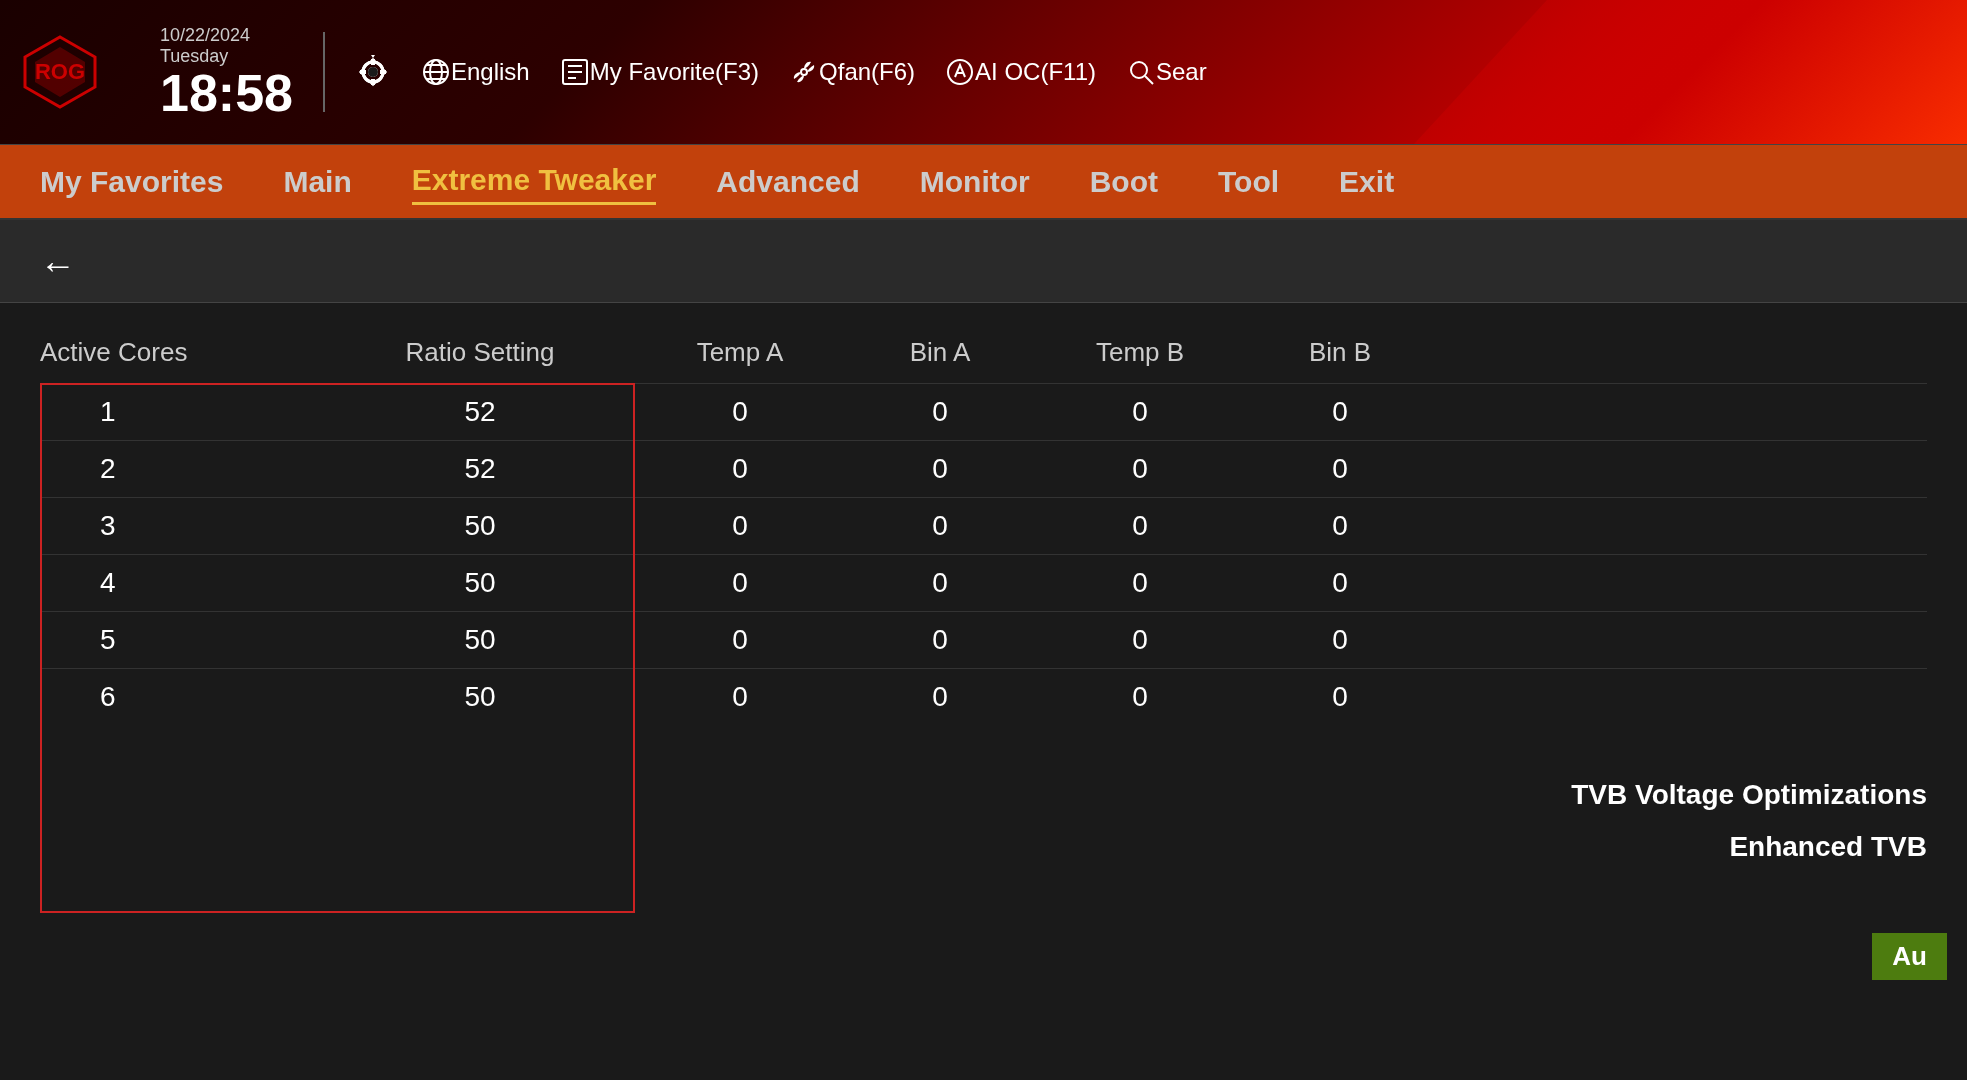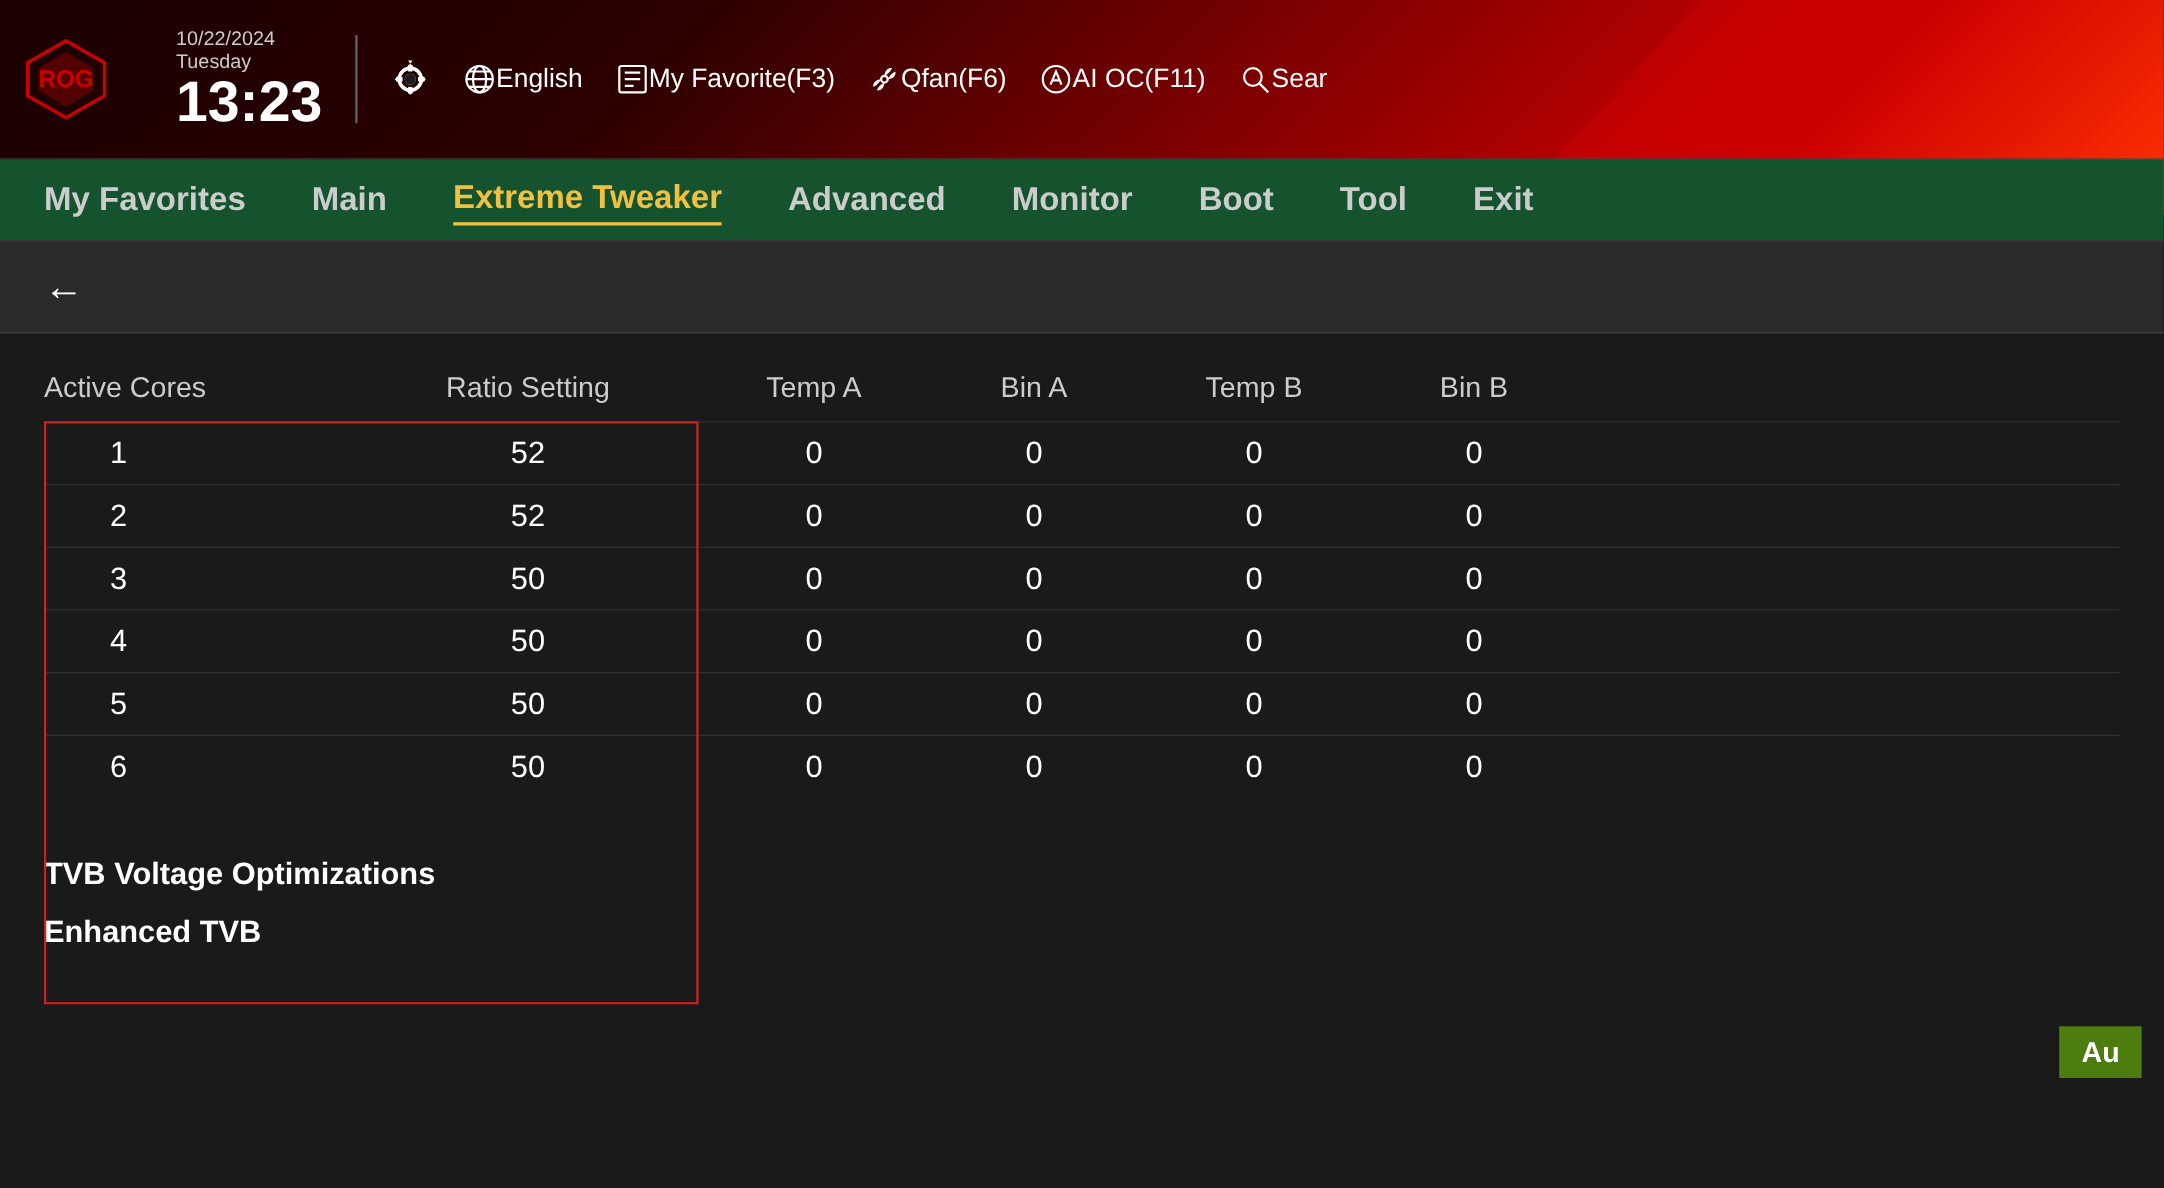--- a/index.html
+++ b/index.html
@@ -105,21 +105,21 @@
       width: 36px;
       height: 36px;
     }
 
     
     .nav-menu {
       position: relative;
       z-index: 10;
       display: flex;
       align-items: center;
-      background: #14532d;
+      background: #c2410c;
       height: 75px;
       padding: 1px 40px;
       gap: 60px;
       border-bottom: 2px solid #333;
     }
 
     .nav-item {
       font-size: 30px;
       font-weight: 600;
       color: #ccc;
@@ -207,20 +207,21 @@
     }
 
     .table-cell:first-child {
       text-align: left;
       padding-left: 60px;
     }
 
     
     .bottom-section {
       padding: 30px 40px;
+      text-align: right;
     }
 
     .section-label {
       font-size: 28px;
       font-weight: 700;
       color: #fff;
       margin-bottom: 20px;
     }
 
     
@@ -247,21 +248,21 @@
       <polygon points="40,15 65,30 65,50 40,65 15,50 15,30" fill="#cc0000" opacity="0.3"></polygon>
       <text x="40" y="47" text-anchor="middle" fill="#cc0000" font-size="22" font-weight="bold">ROG</text>
     </svg>
   </div>
 
   <div class="datetime-area" style="margin-left:60px">
     <span class="date-text">
       <span>10/22/2024</span><br>
       <span>Tuesday</span>
     </span>
-    <span class="time-text">13:23</span>
+    <span class="time-text">18:58</span>
   </div>
 
   <div class="divider-vertical"></div>
 
   <div class="top-actions">
 
     <div class="top-action-item">
       <svg class="gear-icon-svg" viewBox="0 0 36 36" fill="white">
         <circle cx="18" cy="18" r="5" fill="white"></circle>
         <path d="M18 4 L20 1 L16 1 Z" fill="white"></path>

